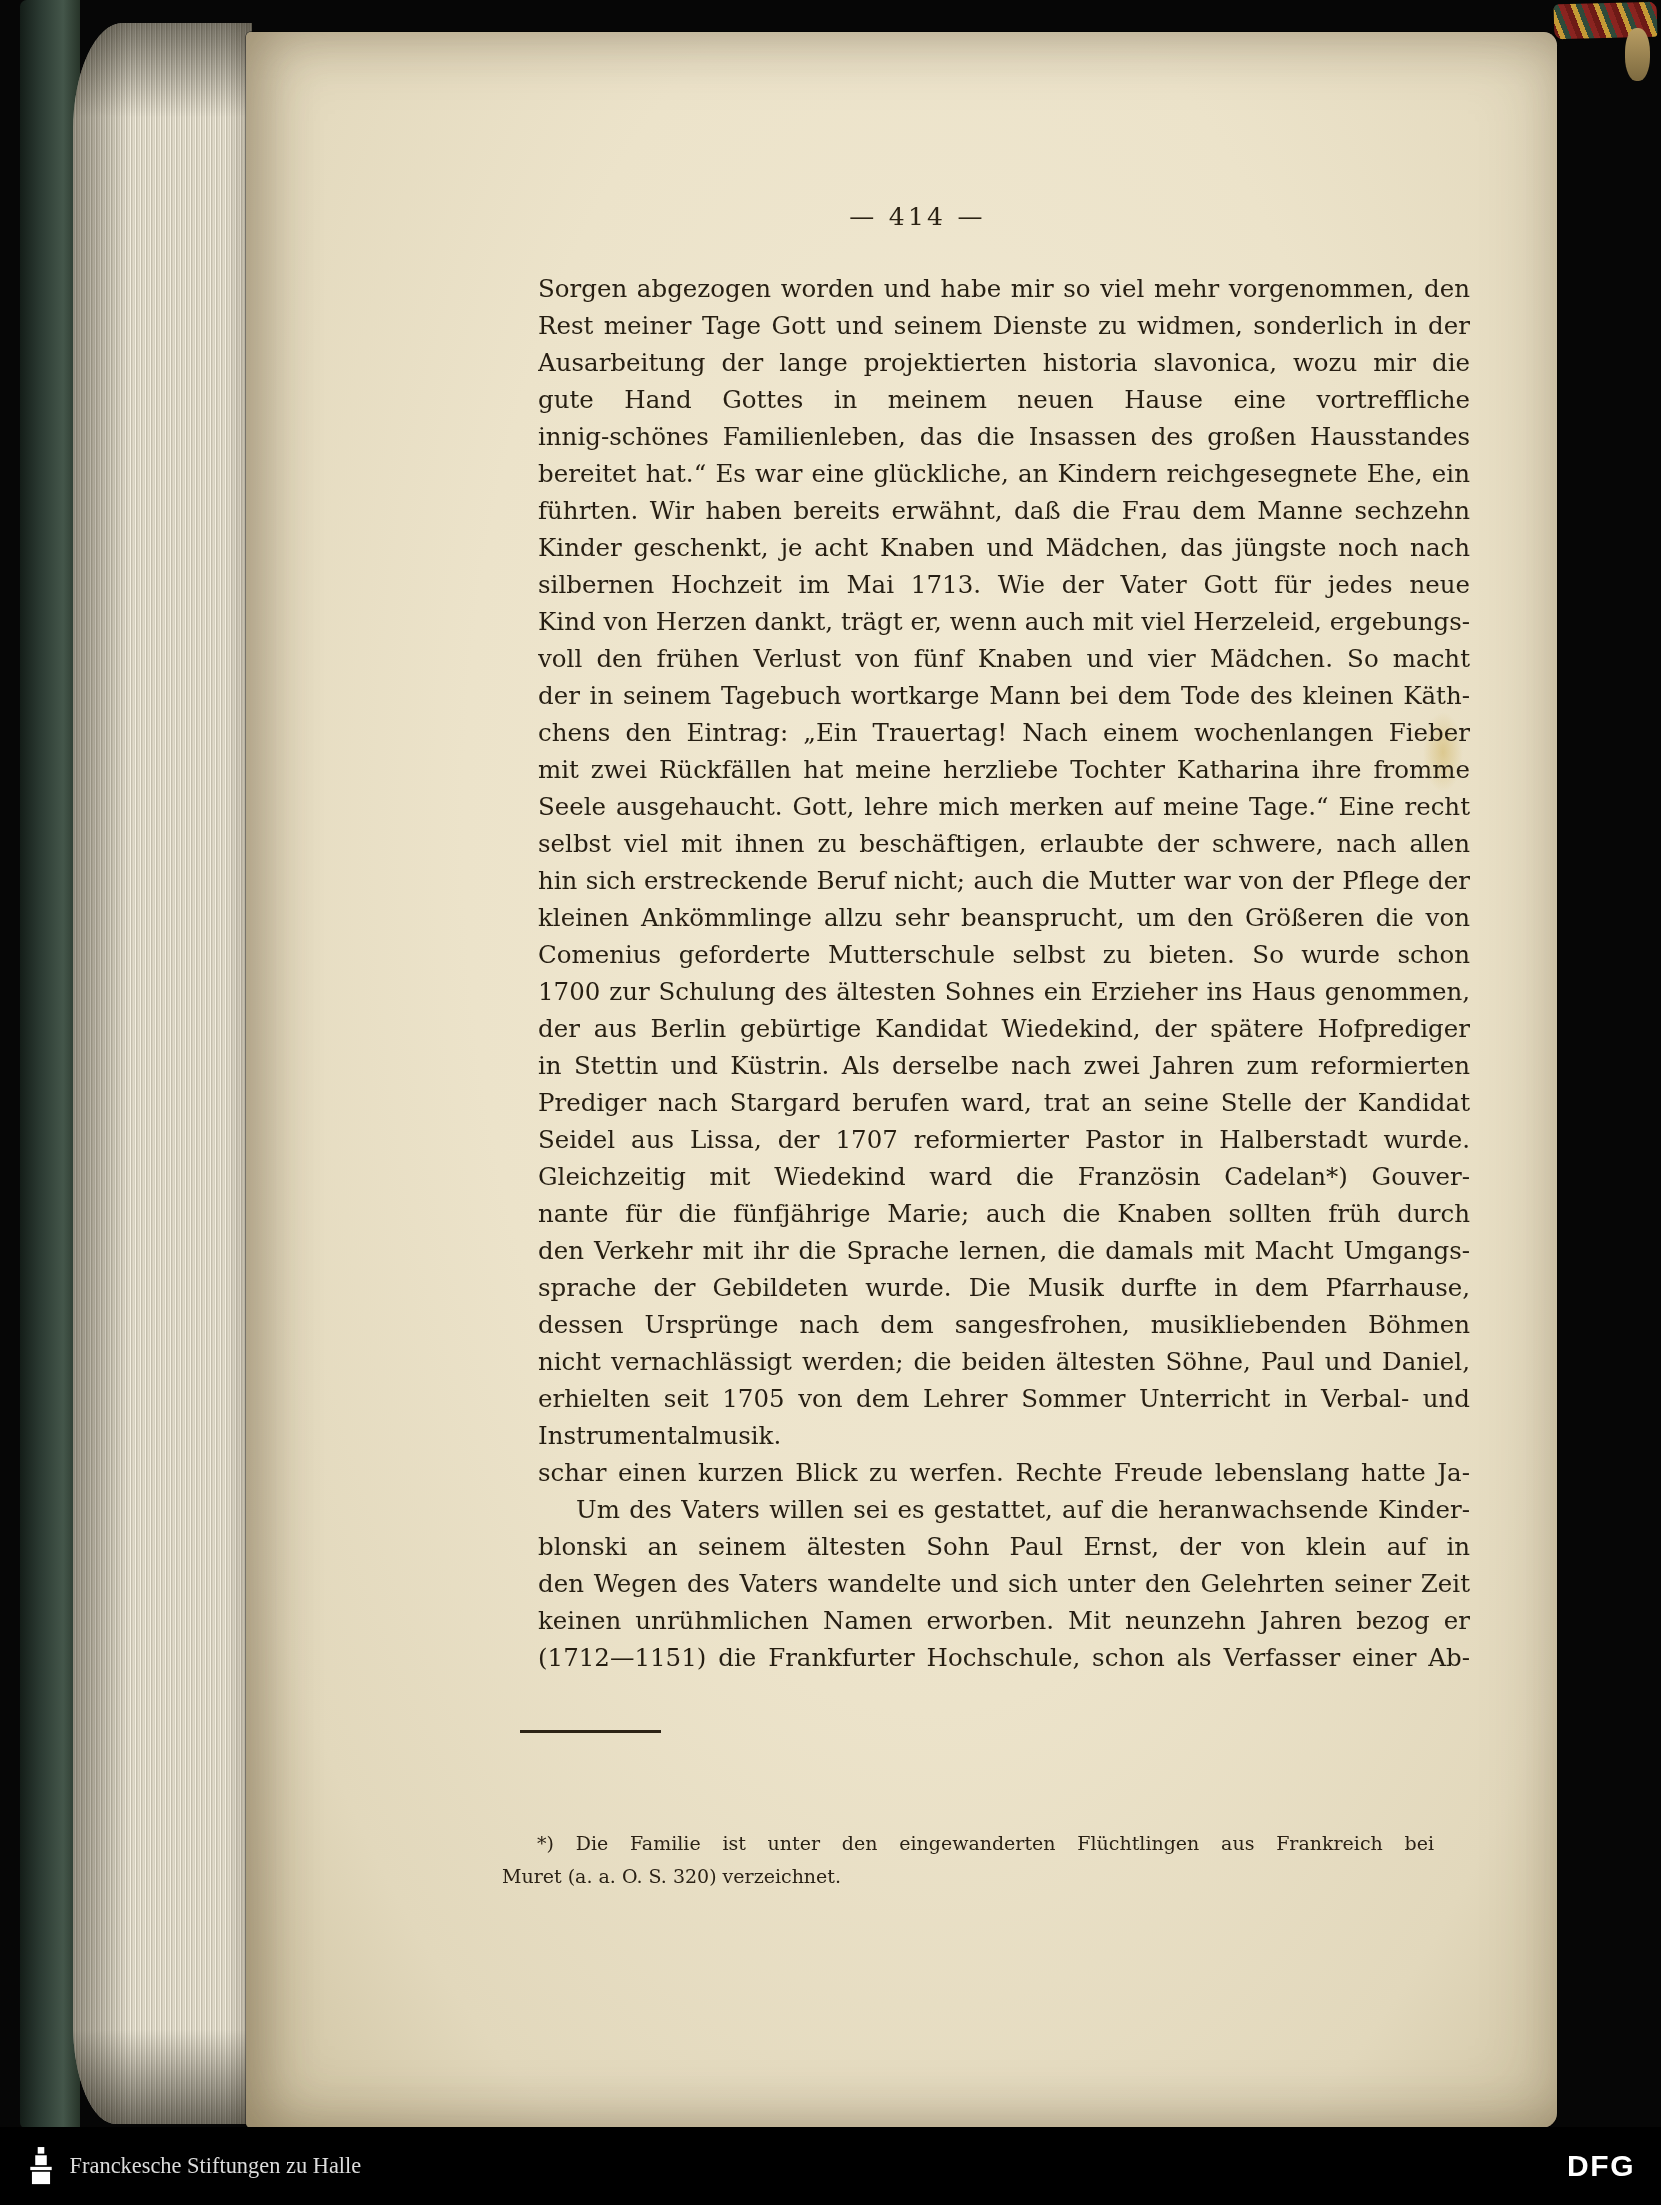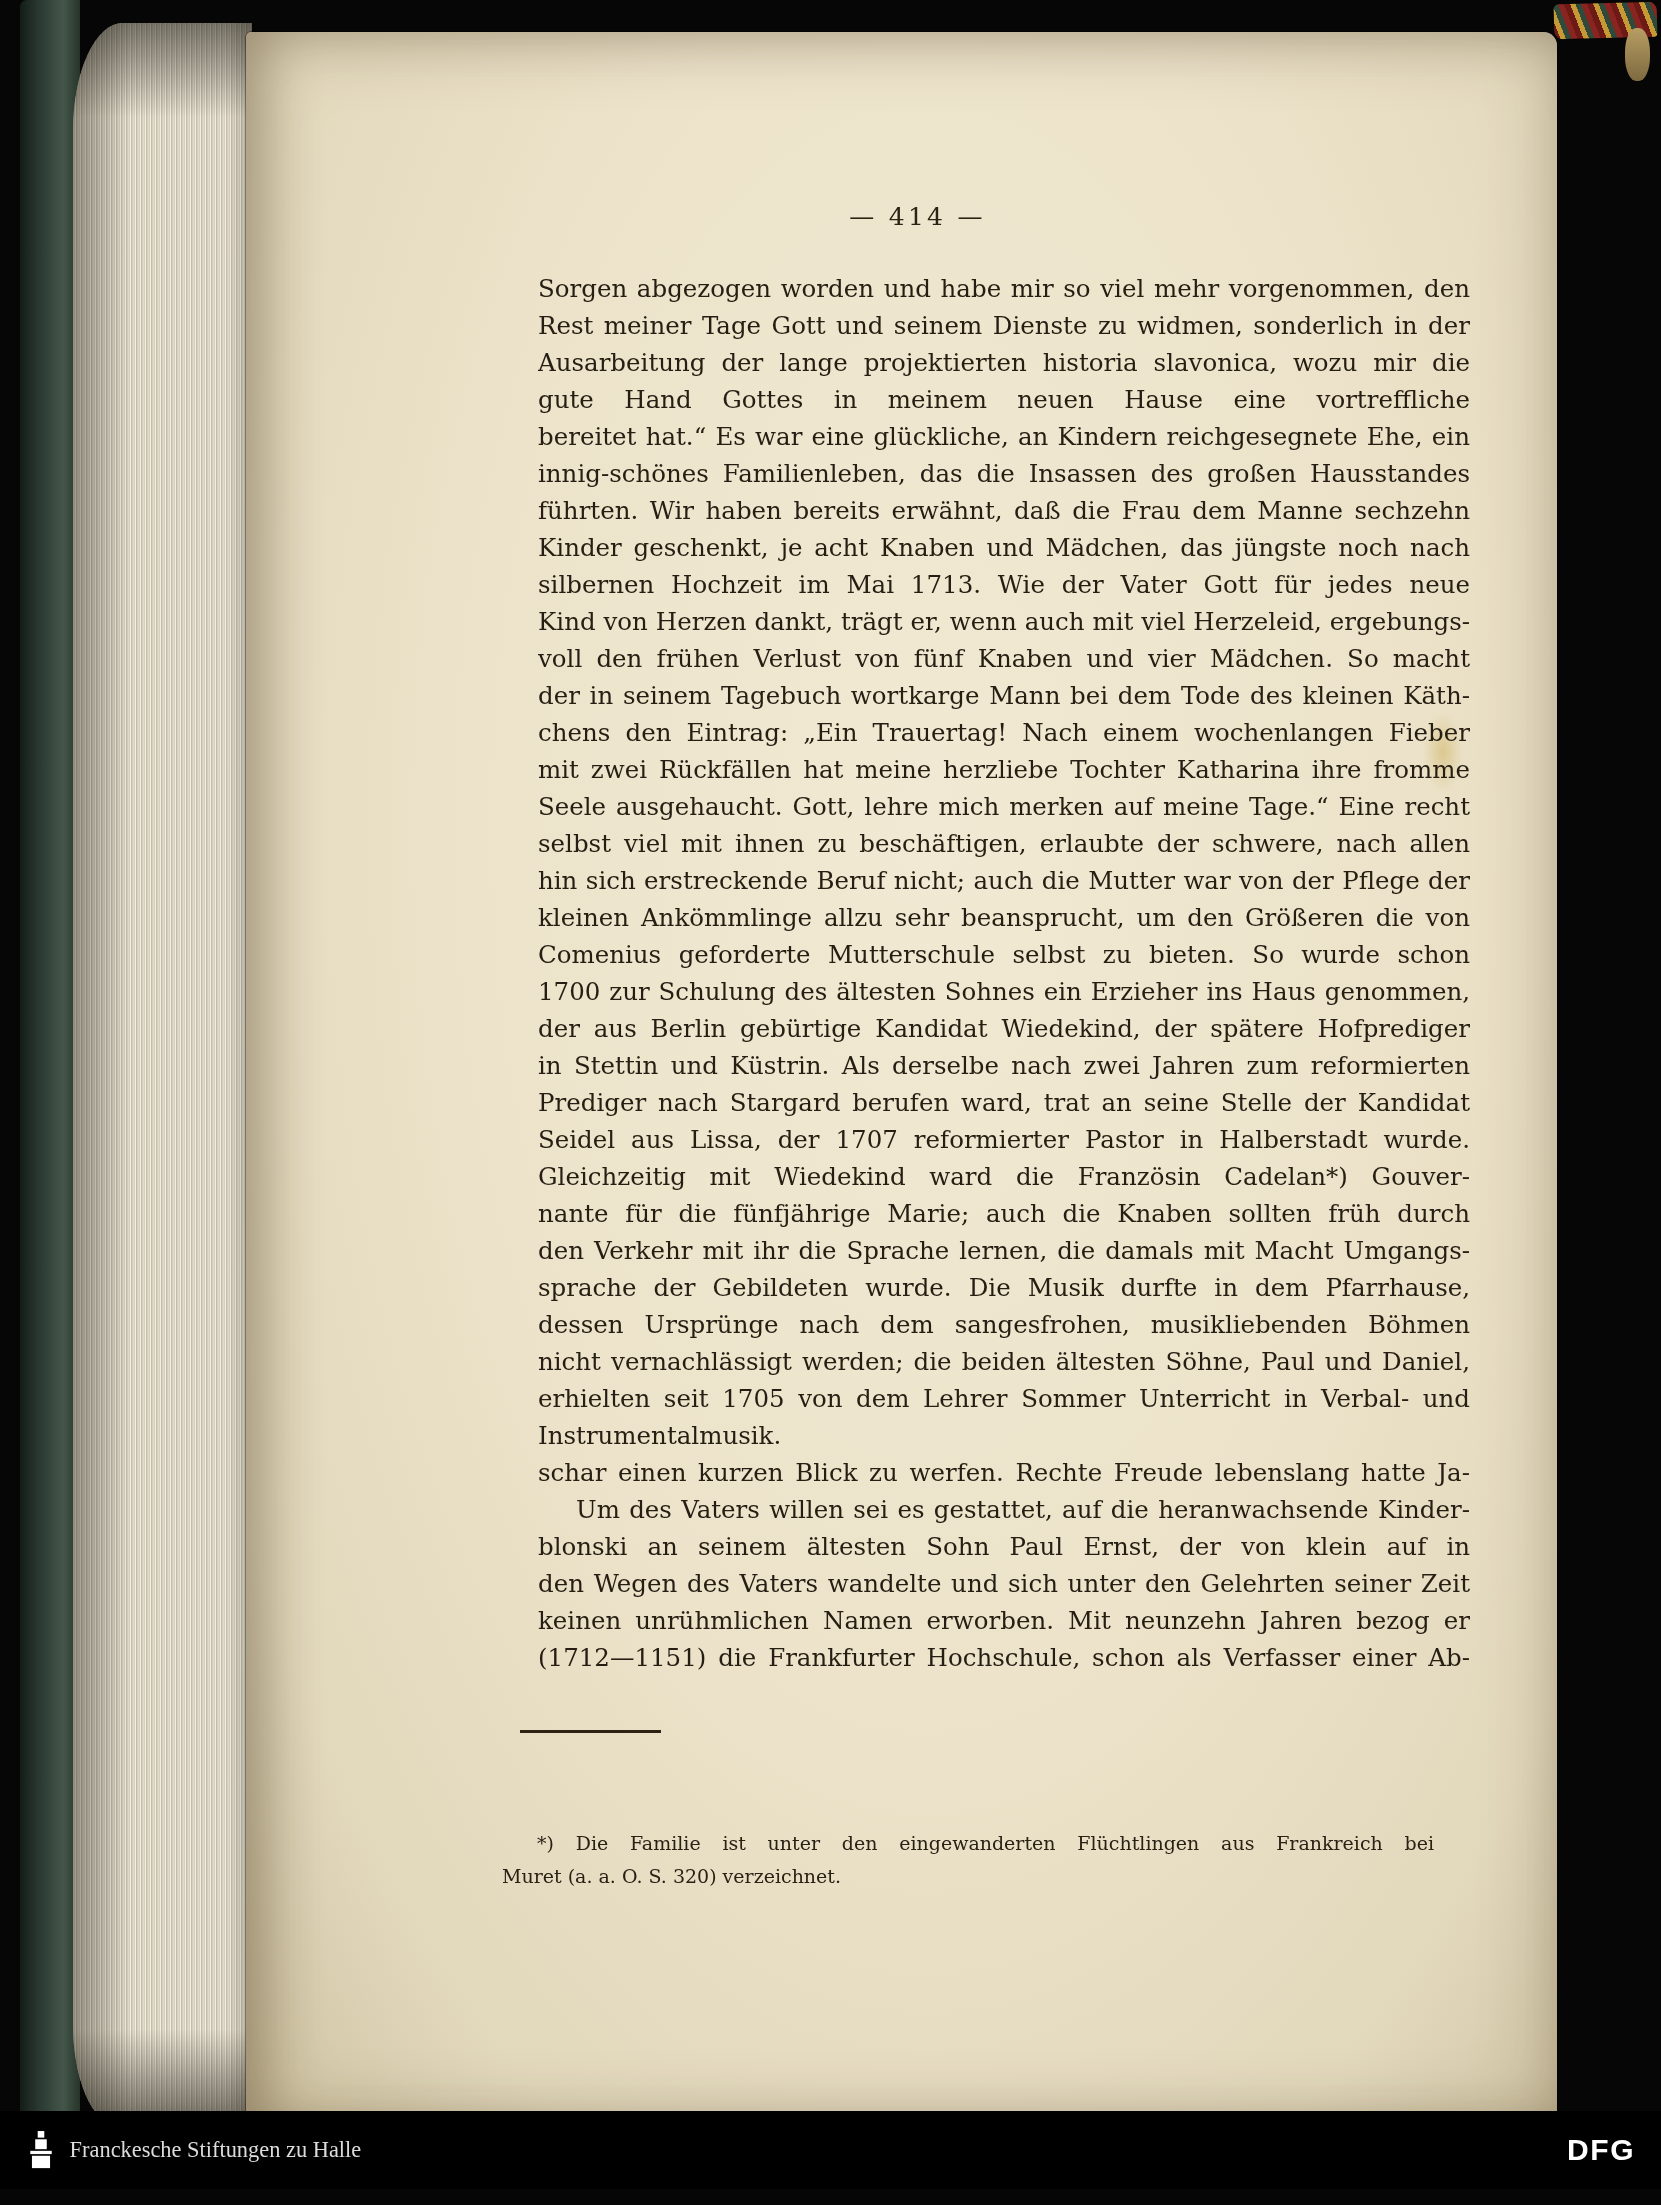--- a/index.html
+++ b/index.html
@@ -126,21 +126,21 @@
   .fn-line {
     line-height: 33px;
     text-align: justify;
   }
   .fn-line.jst { text-align-last: justify; }
   .fn-line.indent { text-indent: 35px; }
 
   
   .footer {
     position: absolute;
-    left: 0; bottom: 16px;
+    left: 0; bottom: 0;
     width: 100%; height: 78px;
     background: #000;
     display: flex;
     align-items: center;
     justify-content: space-between;
     padding: 0 26.6px;
     box-sizing: border-box;
   }
   .footer-left { display: flex; align-items: center; gap: 15px; }
   .logo { display: inline-flex; }
@@ -171,22 +171,22 @@
   <div class="page">
     <div class="stain"></div>
 
     <div class="page-number">—  414  —</div>
 
     <div class="text-block" id="text-block">
         <div class="line jst">Sorgen abgezogen worden und habe mir so viel mehr vorgenommen, den</div>
         <div class="line jst">Rest meiner Tage Gott und seinem Dienste zu widmen, sonderlich in der</div>
         <div class="line jst">Ausarbeitung der lange projektierten historia slavonica, wozu mir die</div>
         <div class="line jst">gute Hand Gottes in meinem neuen Hause eine vortreffliche Bequemlichkeit</div>
+        <div class="line jst">innig-schönes Familienleben, das die Insassen des großen Hausstandes</div>
         <div class="line jst">bereitet hat.“ Es war eine glückliche, an Kindern reichgesegnete Ehe, ein</div>
-        <div class="line jst">innig-schönes Familienleben, das die Insassen des großen Hausstandes</div>
         <div class="line jst">führten. Wir haben bereits erwähnt, daß die Frau dem Manne sechzehn</div>
         <div class="line jst">Kinder geschenkt, je acht Knaben und Mädchen, das jüngste noch nach der</div>
         <div class="line jst">silbernen Hochzeit im Mai 1713. Wie der Vater Gott für jedes neue</div>
         <div class="line jst">Kind von Herzen dankt, trägt er, wenn auch mit viel Herzeleid, ergebungs-</div>
         <div class="line jst">voll den frühen Verlust von fünf Knaben und vier Mädchen. So macht</div>
         <div class="line jst">der in seinem Tagebuch wortkarge Mann bei dem Tode des kleinen Käth-</div>
         <div class="line jst">chens den Eintrag: „Ein Trauertag! Nach einem wochenlangen Fieber</div>
         <div class="line jst">mit zwei Rückfällen hat meine herzliebe Tochter Katharina ihre fromme</div>
         <div class="line jst">Seele ausgehaucht. Gott, lehre mich merken auf meine Tage.“ Eine recht</div>
         <div class="line jst">selbst viel mit ihnen zu beschäftigen, erlaubte der schwere, nach allen Seiten</div>

